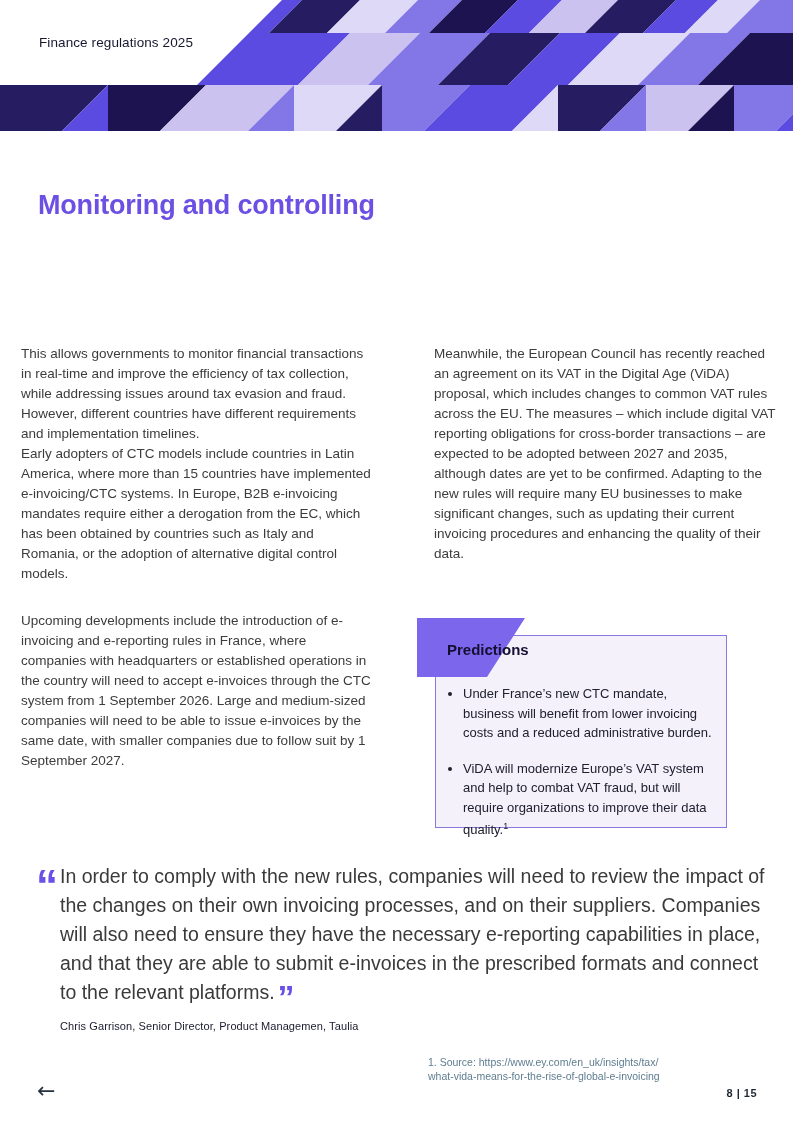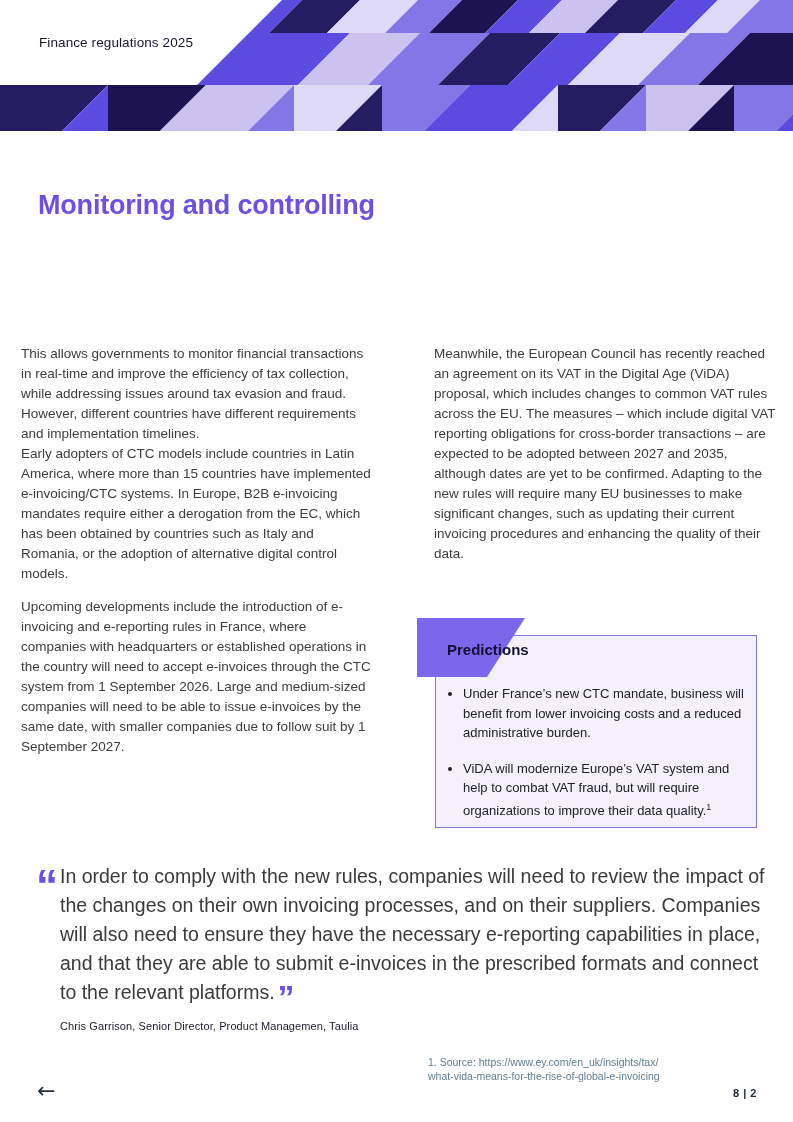--- a/index.html
+++ b/index.html
@@ -28,31 +28,31 @@
   }
   .intro {
     position: absolute; top: 256px; left: 38px; width: 650px;
     font-size: 17.5px; line-height: 26px; color: #2d2366;
   }
 
   
   .col { position: absolute; top: 344px; font-size: 13.5px; line-height: 20px; color: #3c3c3c; }
   .col-left  { left: 21px;  width: 350px; }
   .col-right { left: 415px; width: 346px; margin-left: 19px; }
-  .col .block + .block { margin-top: 13px; }
+  .col .block + .block { margin-top: 27px; }
 
   
   .pred-deco {
     position: absolute; left: 417px; top: 618px; width: 108px; height: 59px;
     background: #7b66ec;
     clip-path: polygon(0 0, 100% 0, 64.8% 100%, 0 100%);
     z-index: 2;
   }
   .pred-box {
-    position: absolute; left: 435px; top: 635px; width: 322px; height: 193px;
+    position: absolute; left: 435px; top: 635px; width: 292px; height: 193px;
     background: #f4f1fb; border: 1px solid #8a79dd;
     z-index: 1;
   }
   .pred-title {
     position: absolute; left: 447px; top: 641px;
     font-size: 15px; font-weight: 700; color: #150f31;
     z-index: 3;
   }
   .pred-box ul { margin: 48px 0 0 0; padding: 0 12px 0 27px; }
   .pred-box li {
@@ -174,16 +174,16 @@
   <div class="quote-wrap">
     <span class="quote-open">“</span>
     <div class="quote-text"><span>In order to comply with the new rules, companies will need to review the impact of the changes on their own invoicing processes, and on their suppliers. Companies will also need to ensure they have the necessary e-reporting capabilities in place, and that they are able to submit e-invoices in the prescribed formats and connect to the relevant platforms.</span><span class="quote-close">”</span></div>
     <div class="quote-attribution">Chris Garrison, Senior Director, Product Managemen, Taulia</div>
   </div>
 
   <div class="source-note">
     <div>1. Source: https://www.ey.com/en_uk/insights/tax/</div>
     <div>what-vida-means-for-the-rise-of-global-e-invoicing</div>
   </div>
-  <div class="page-number">8 | 2</div>
+  <div class="page-number">8 | 15</div>
   <button class="back-arrow">←</button>
 
 </div>
 
 </body></html>

